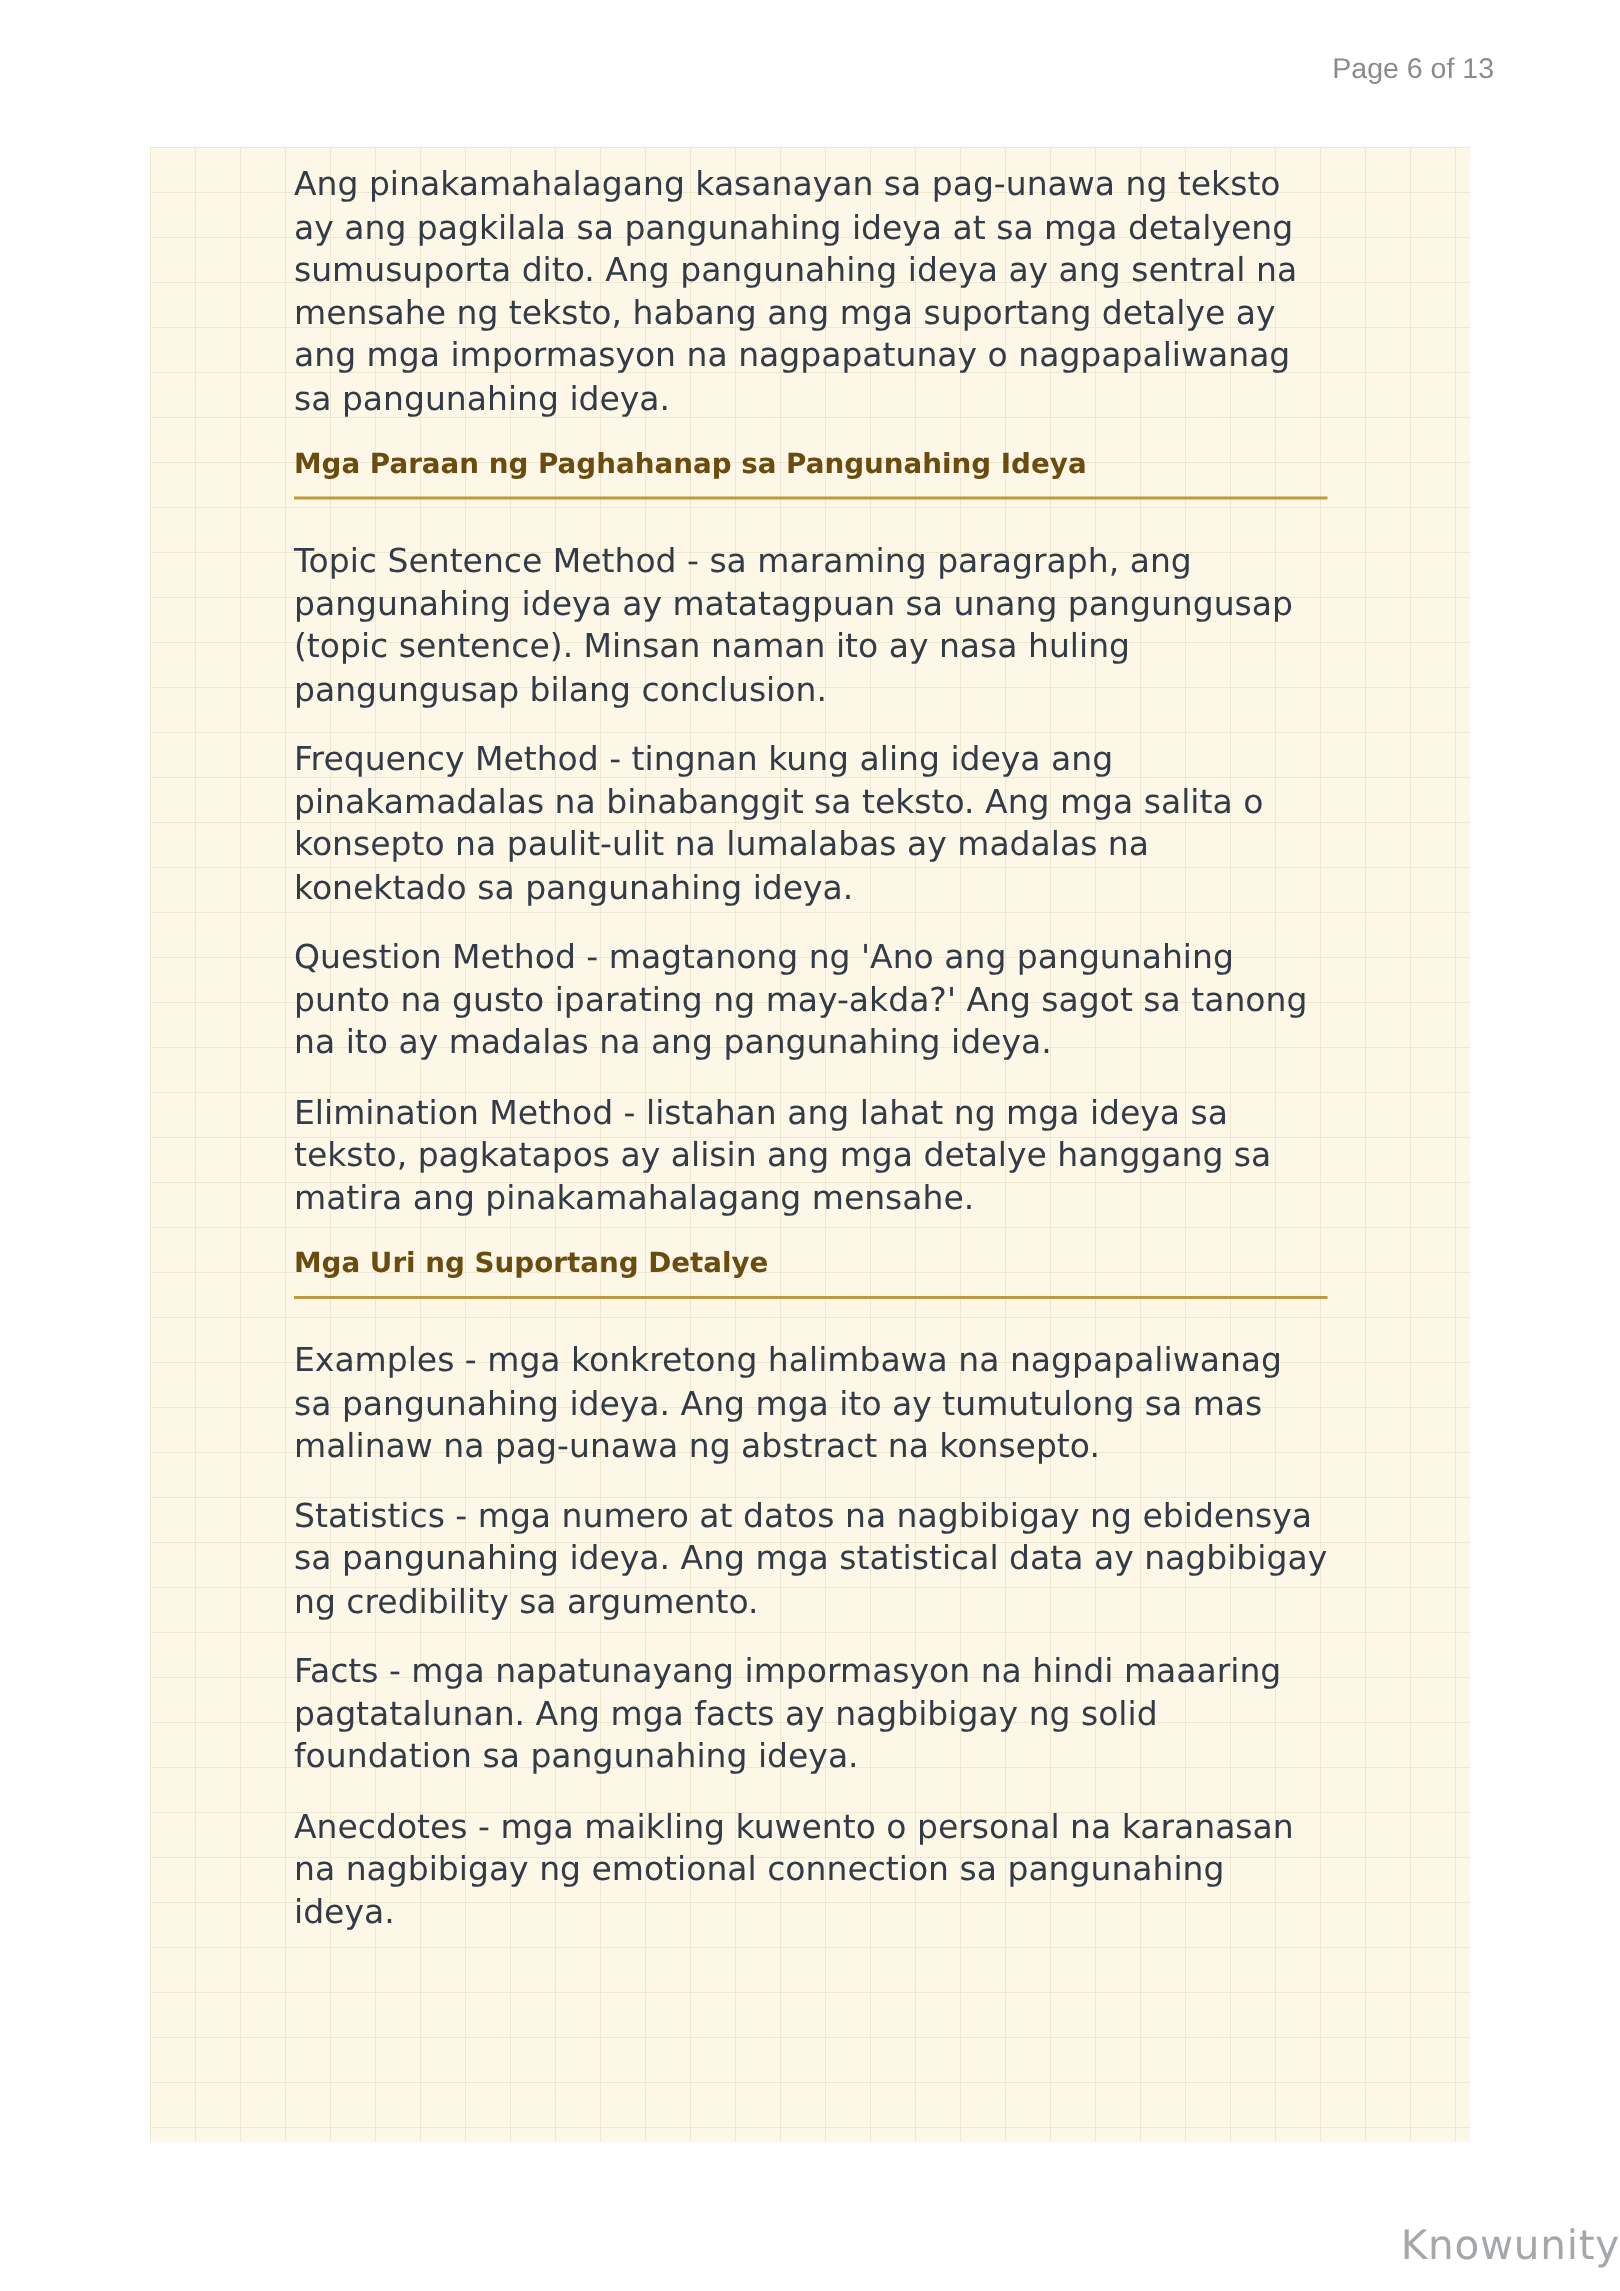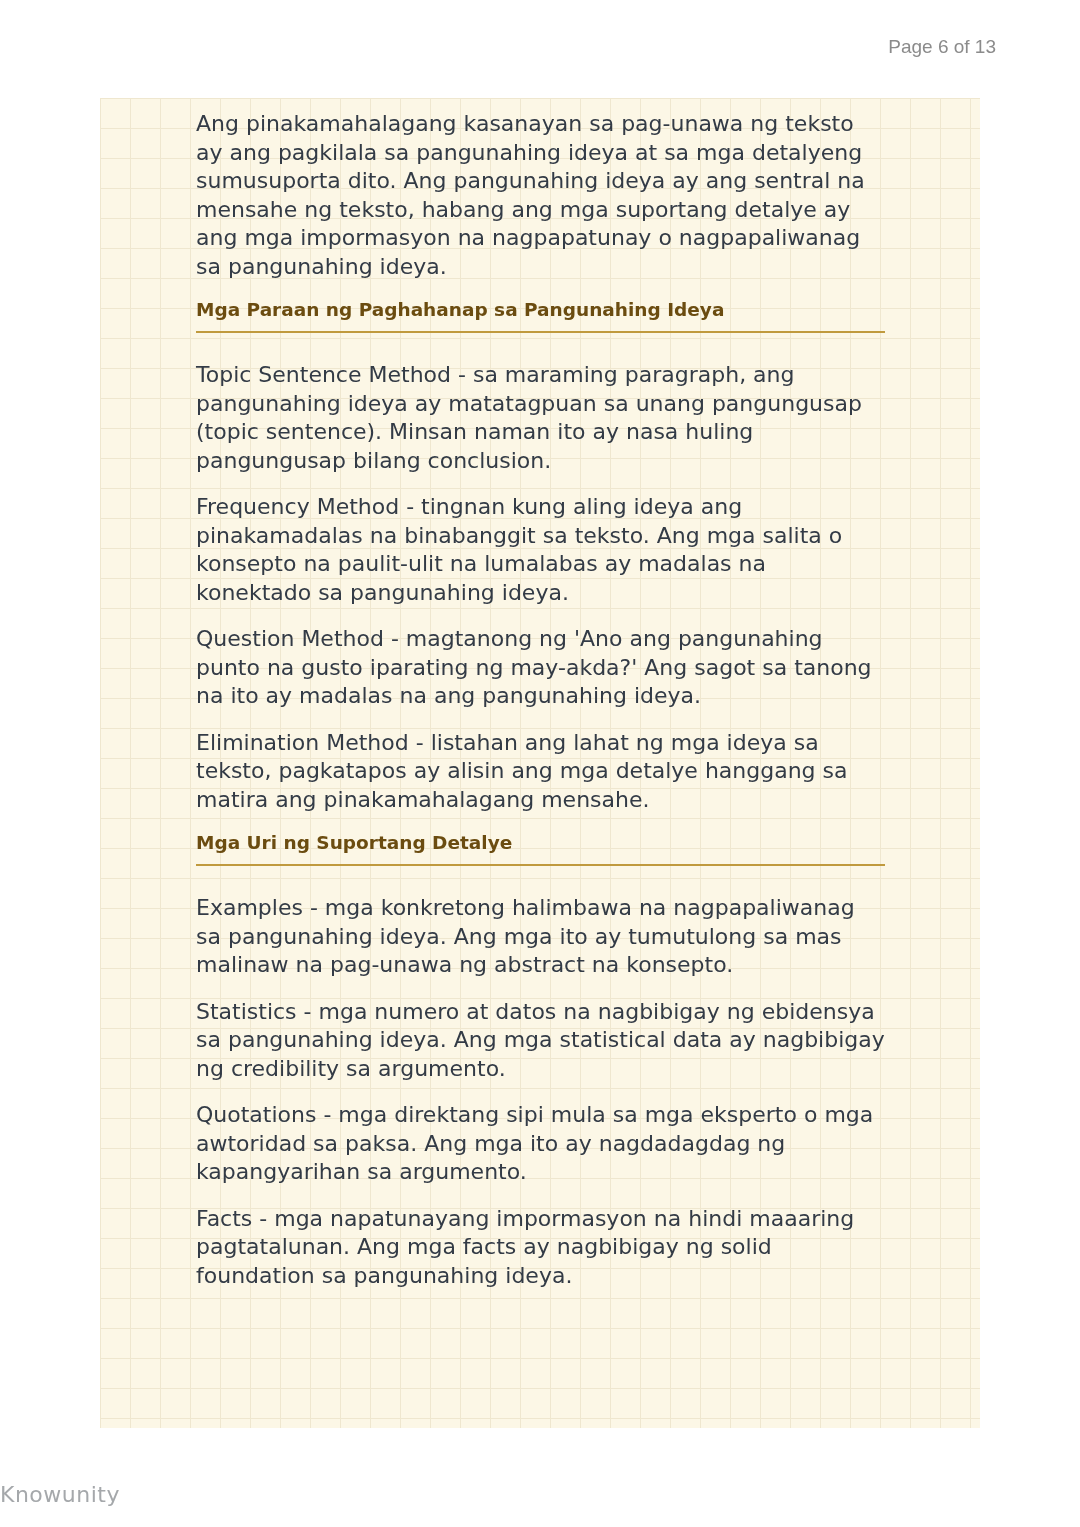--- a/index.html
+++ b/index.html
@@ -59,40 +59,40 @@
     font-size:22px;
     line-height:28.5px;
     color:var(--body-text);
     margin:0 0 18px 0;
   }
   .footer-brand{
     position:absolute;
     left:0;
     right:0;
     top:1482px;
-    text-align:left;
-    font-size:22px;
+    text-align:right;
+    font-size:27px;
     letter-spacing:0.5px;
     color:var(--brand-text);
   }
 </style>
 </head>
 <body>
 
 <div class="page-indicator">Page 6 of 13</div>
 
 <div class="paper">
   <div class="content" id="sections">
       <p class="paragraph">Ang pinakamahalagang kasanayan sa pag-unawa ng teksto ay ang pagkilala sa pangunahing ideya at sa mga detalyeng sumusuporta dito. Ang pangunahing ideya ay ang sentral na mensahe ng teksto, habang ang mga suportang detalye ay ang mga impormasyon na nagpapatunay o nagpapaliwanag sa pangunahing ideya.</p>
       <h2 class="section-heading">Mga Paraan ng Paghahanap sa Pangunahing Ideya</h2>
       <p class="paragraph">Topic Sentence Method - sa maraming paragraph, ang pangunahing ideya ay matatagpuan sa unang pangungusap (topic sentence). Minsan naman ito ay nasa huling pangungusap bilang conclusion.</p>
       <p class="paragraph">Frequency Method - tingnan kung aling ideya ang pinakamadalas na binabanggit sa teksto. Ang mga salita o konsepto na paulit-ulit na lumalabas ay madalas na konektado sa pangunahing ideya.</p>
       <p class="paragraph">Question Method - magtanong ng 'Ano ang pangunahing punto na gusto iparating ng may-akda?' Ang sagot sa tanong na ito ay madalas na ang pangunahing ideya.</p>
       <p class="paragraph">Elimination Method - listahan ang lahat ng mga ideya sa teksto, pagkatapos ay alisin ang mga detalye hanggang sa matira ang pinakamahalagang mensahe.</p>
       <h2 class="section-heading">Mga Uri ng Suportang Detalye</h2>
       <p class="paragraph">Examples - mga konkretong halimbawa na nagpapaliwanag sa pangunahing ideya. Ang mga ito ay tumutulong sa mas malinaw na pag-unawa ng abstract na konsepto.</p>
       <p class="paragraph">Statistics - mga numero at datos na nagbibigay ng ebidensya sa pangunahing ideya. Ang mga statistical data ay nagbibigay ng credibility sa argumento.</p>
-      <p class="paragraph">Quotations - mga direktang sipi mula sa mga eksperto o mga awtoridad sa paksa. Ang mga ito ay nagdadagdag ng kapangyarihan sa argumento.</p>
       <p class="paragraph">Facts - mga napatunayang impormasyon na hindi maaaring pagtatalunan. Ang mga facts ay nagbibigay ng solid foundation sa pangunahing ideya.</p>
+      <p class="paragraph">Anecdotes - mga maikling kuwento o personal na karanasan na nagbibigay ng emotional connection sa pangunahing ideya.</p>
     </div>
 </div>
 
 <div class="footer-brand">Knowunity</div>
 
 </body></html>

